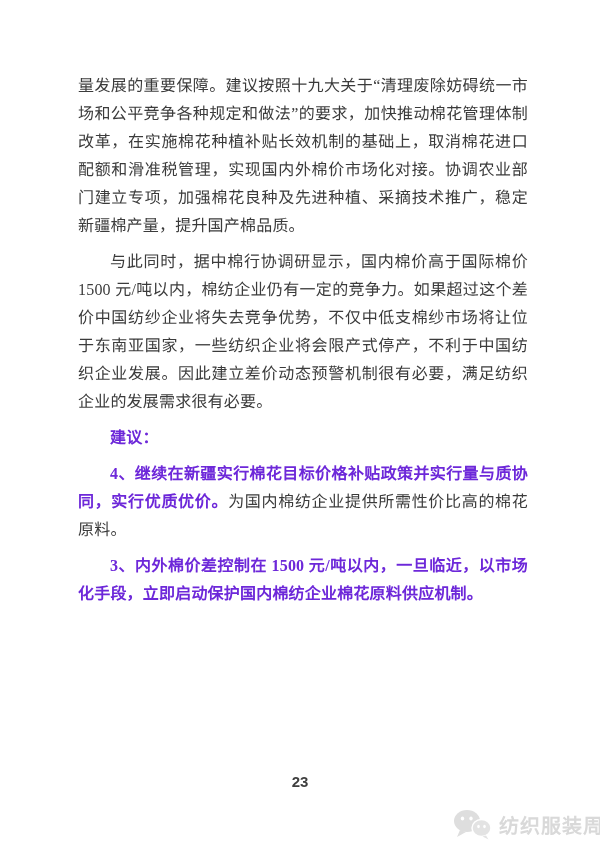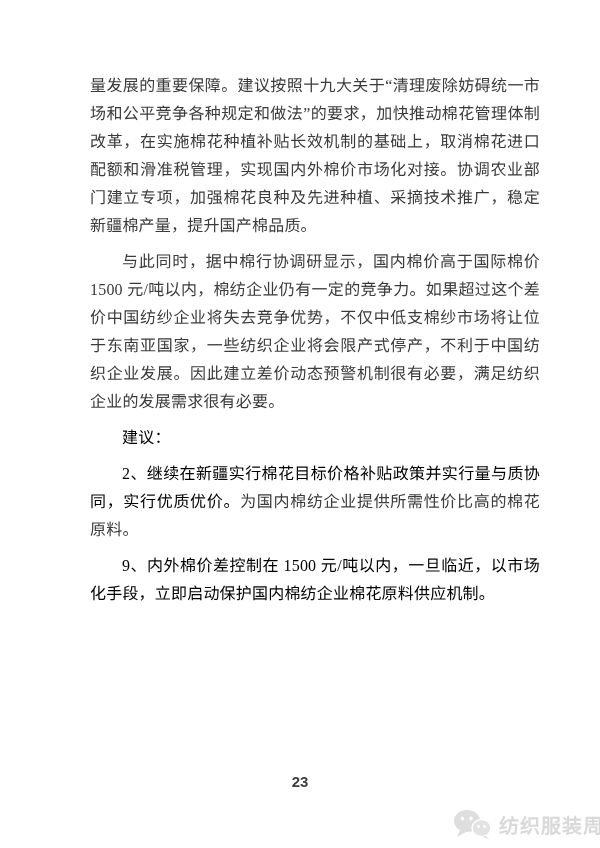--- a/index.html
+++ b/index.html
@@ -10,39 +10,39 @@
   .page {
     position: relative;
     width: 600px;
     height: 848px;
     background: #ffffff;
     overflow: hidden;
     font-family: "Liberation Serif", "DejaVu Serif", serif;
   }
   .doc-body {
     position: absolute;
-    left: 90px;
+    left: 78px;
     top: 72px;
     width: 450px;
     font-size: 16px;
     line-height: 28px;
     color: #3b3b3b;
     text-align: justify;
     letter-spacing: 0.2px;
   }
   .doc-body p {
     margin: 0 0 1px 0;
   }
   .doc-body p.indent {
     text-indent: 2em;
     margin-top: 8px;
   }
   .run.bold {
-    font-weight: normal;
-    color: #000000;
+    font-weight: bold;
+    color: #6d28d9;
   }
   .page-number {
     position: absolute;
     top: 773px;
     left: 0;
     width: 600px;
     text-align: center;
     font-family: "Liberation Sans", "DejaVu Sans", sans-serif;
     font-size: 15px;
     font-weight: bold;
@@ -72,22 +72,22 @@
 </style>
 </head>
 <body>
 
 <div class="page">
 
   <div class="doc-body">
       <p><span class="run">量发展的重要保障。建议按照十九大关于“清理废除妨碍统一市场和公平竞争各种规定和做法”的要求，加快推动棉花管理体制改革，在实施棉花种植补贴长效机制的基础上，取消棉花进口配额和滑准税管理，实现国内外棉价市场化对接。协调农业部门建立专项，加强棉花良种及先进种植、采摘技术推广，稳定新疆棉产量，提升国产棉品质。</span></p>
       <p class="indent"><span class="run">与此同时，据中棉行协调研显示，国内棉价高于国际棉价1500 元/吨以内，棉纺企业仍有一定的竞争力。如果超过这个差价中国纺纱企业将失去竞争优势，不仅中低支棉纱市场将让位于东南亚国家，一些纺织企业将会限产式停产，不利于中国纺织企业发展。因此建立差价动态预警机制很有必要，满足纺织企业的发展需求很有必要。</span></p>
       <p class="indent"><span class="run bold">建议：</span></p>
-      <p class="indent"><span class="run bold">2、继续在新疆实行棉花目标价格补贴政策并实行量与质协同，实行优质优价。</span><span class="run">为国内棉纺企业提供所需性价比高的棉花原料。</span></p>
-      <p class="indent"><span class="run bold">9、内外棉价差控制在 1500 元/吨以内，一旦临近，以市场化手段，立即启动保护国内棉纺企业棉花原料供应机制。</span></p>
+      <p class="indent"><span class="run bold">4、继续在新疆实行棉花目标价格补贴政策并实行量与质协同，实行优质优价。</span><span class="run">为国内棉纺企业提供所需性价比高的棉花原料。</span></p>
+      <p class="indent"><span class="run bold">3、内外棉价差控制在 1500 元/吨以内，一旦临近，以市场化手段，立即启动保护国内棉纺企业棉花原料供应机制。</span></p>
     </div>
 
   <div class="page-number">23</div>
 
   <div class="watermark">
     <span class="wechat-icon">
       <svg width="40" height="32" viewBox="0 0 40 32" xmlns="http://www.w3.org/2000/svg">
         <ellipse cx="15" cy="13" rx="13" ry="11" fill="#dedede"></ellipse>
         <path d="M8 22 L5 29 L14 24 Z" fill="#dedede"></path>
         <ellipse cx="10.5" cy="10.5" rx="1.7" ry="2.1" fill="#ffffff"></ellipse>

